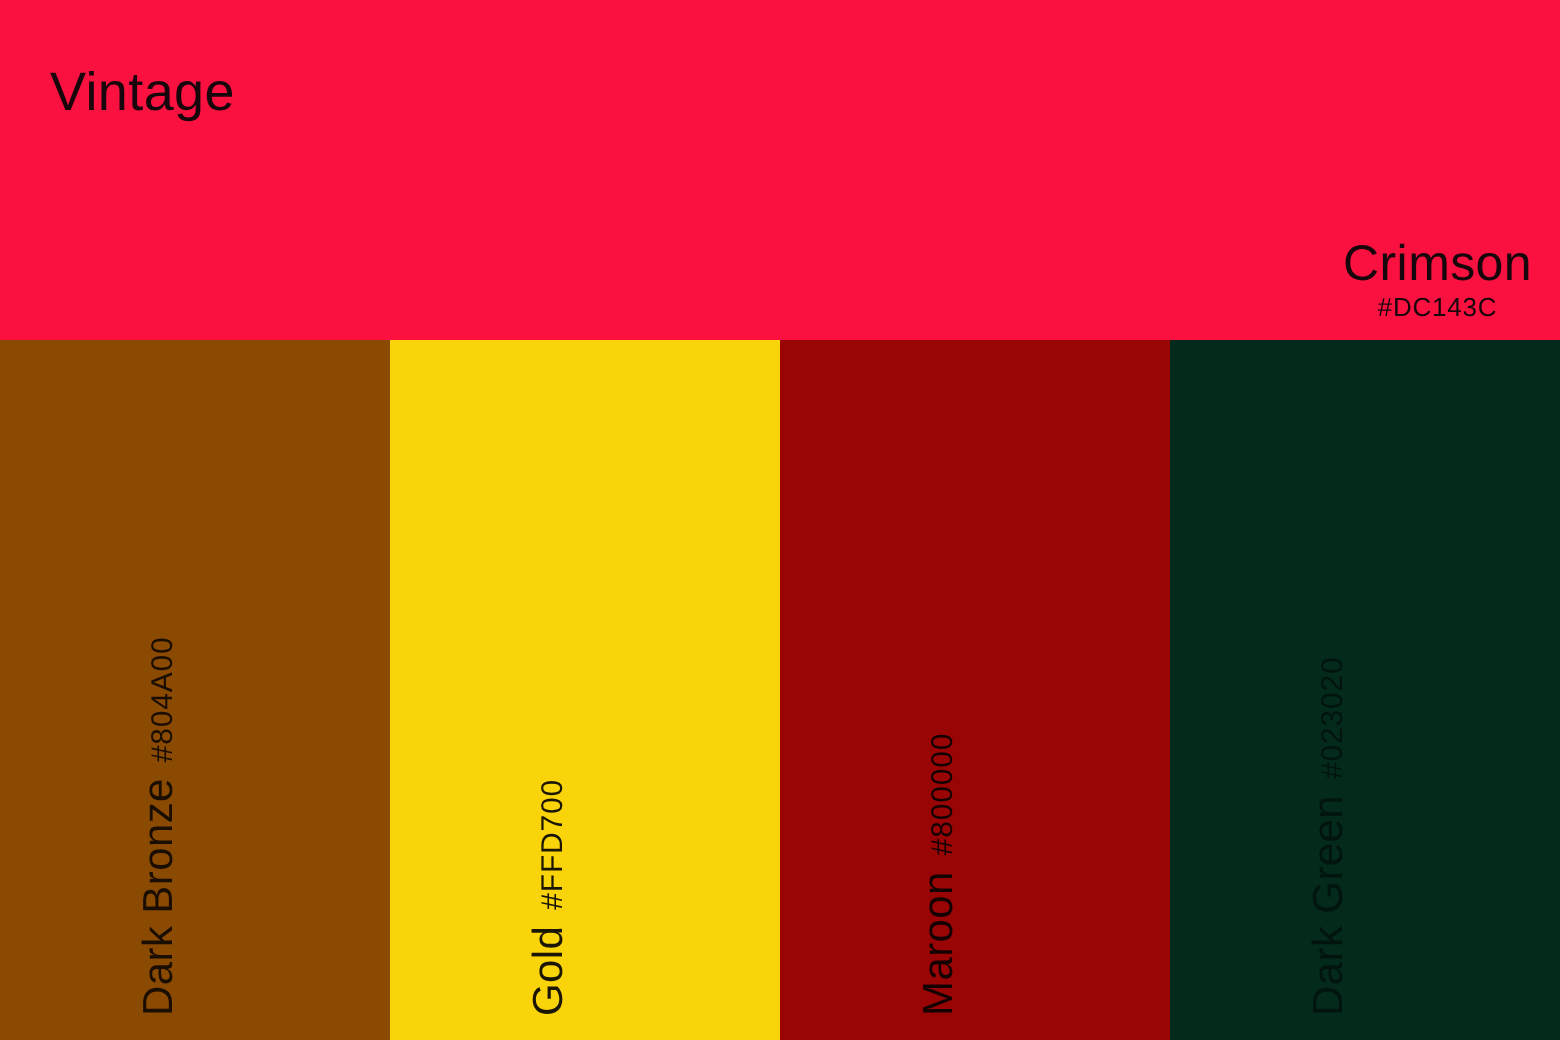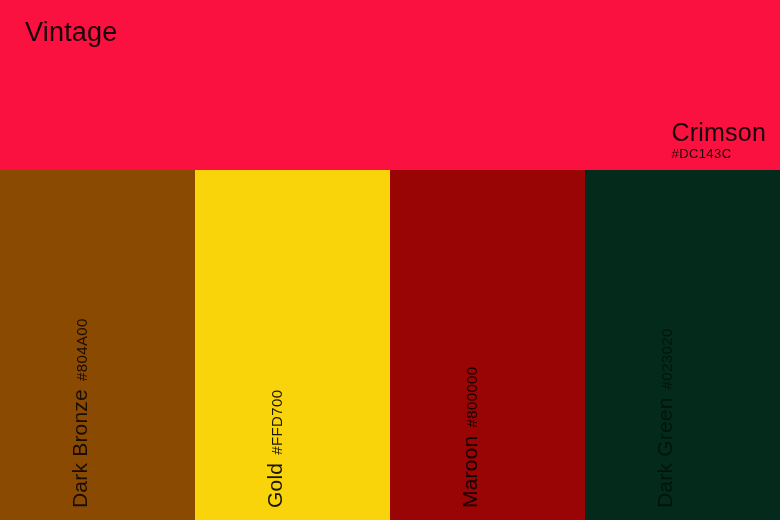--- a/index.html
+++ b/index.html
@@ -21,33 +21,33 @@
     position: absolute;
     left: 0;
     top: 0;
     width: 780px;
     height: 170px;
     background: #fb1140;
   }
   .palette-title {
     position: absolute;
     left: 25px;
-    top: 18px;
+    top: 32px;
     font-size: 27px;
     font-weight: 400;
     letter-spacing: 0.2px;
     color: #17060b;
     line-height: 1.1;
     white-space: nowrap;
   }
   .hero-label {
     position: absolute;
     right: 14px;
     bottom: 8px;
-    text-align: left;
+    text-align: center;
     color: #17060b;
   }
   .hero-label .swatch-name {
     font-size: 25px;
     font-weight: 400;
     line-height: 1.12;
     letter-spacing: 0.2px;
     white-space: nowrap;
   }
   .hero-label .swatch-hex {

